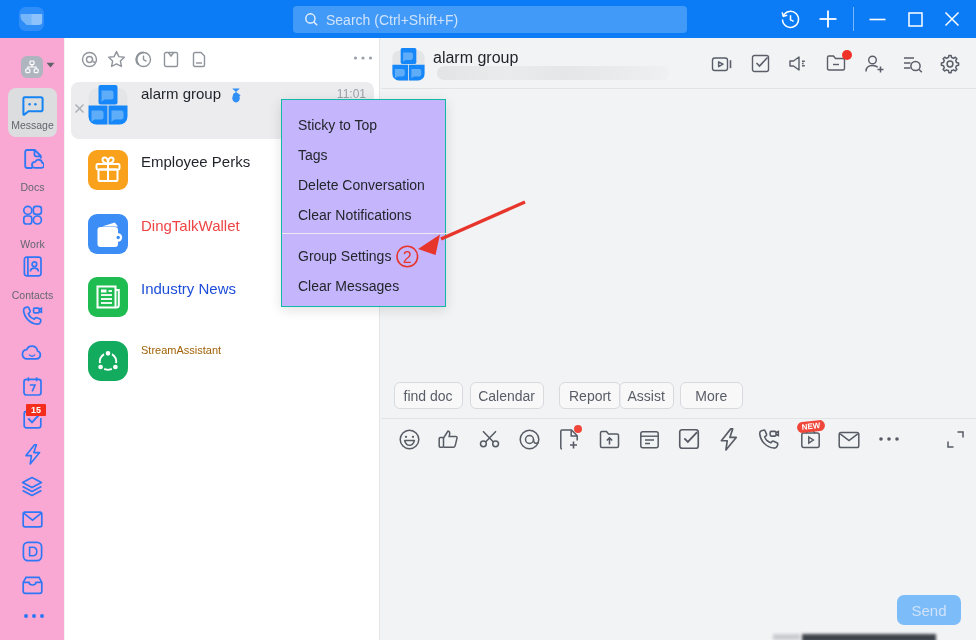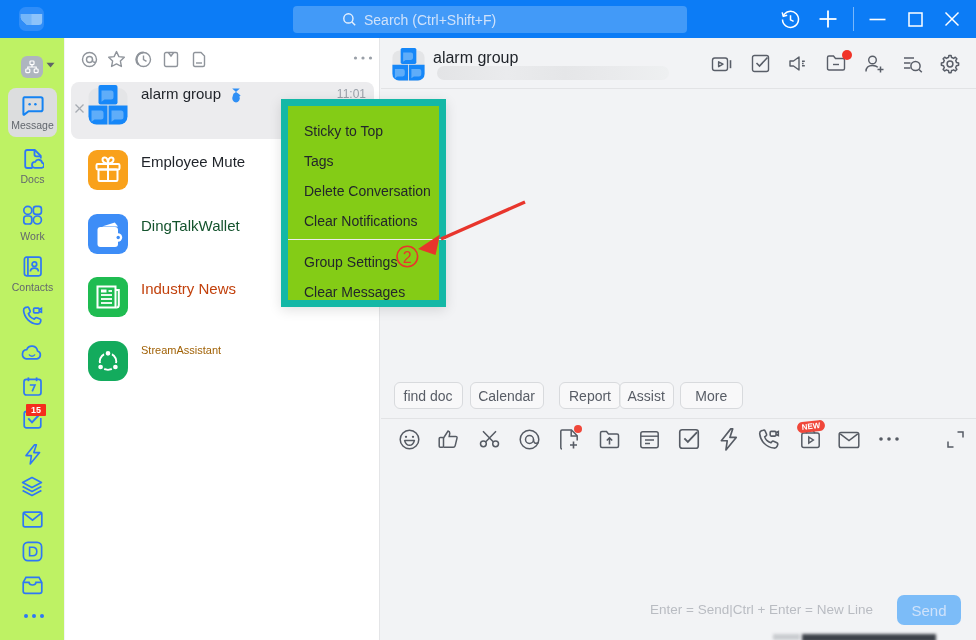--- a/index.html
+++ b/index.html
@@ -2,38 +2,38 @@
 <html><head>
 <meta charset="utf-8">
 <style>
 * { margin:0; padding:0; box-sizing:border-box; }
 html,body { width:976px; height:640px; overflow:hidden; font-family:"Liberation Sans", sans-serif; }
 body { position:relative; background:#f2f3f5; }
 .abs { position:absolute; }
 
 
 #titlebar { position:absolute; left:0; top:0; width:976px; height:38px; background:#0c7cf6; }
-#searchbox { position:absolute; left:293px; top:6px; width:394px; height:27px; background:#429af8; border-radius:4px; display:flex; align-items:center; color:#cfe2fb; font-size:14px;padding-left:38px; }
+#searchbox { position:absolute; left:293px; top:6px; width:394px; height:27px; background:#429af8; border-radius:4px; display:flex; align-items:center; color:#cfe2fb; font-size:14px; }
 #searchbox svg { margin-left:11px; margin-right:7px; }
 .tbicon { position:absolute; top:0; height:38px; display:flex; align-items:center; justify-content:center; color:#fff; }
 
 
-#sidebar { position:absolute; left:0; top:38px; width:64px; height:602px; background:#bef264; }
-.sideitem { position:absolute; left:0; width:65px; display:flex; flex-direction:column; align-items:center; color:#2e77f6; }
+#sidebar { position:absolute; left:0; top:38px; width:64px; height:602px; background:#f9a8d4; }
+.sideitem { position:absolute; left:0; width:65px; display:flex; flex-direction:column; align-items:center; color:#2e77f6;gap:8px; }
 .sidelabel { font-size:10.5px; color:#62676e; margin-top:3px; }
 #msgtile { position:absolute; left:8px; top:50px; width:49px; height:49px; background:#dcddde; border-radius:8px; display:flex; flex-direction:column; align-items:center; justify-content:center; }
 
 
 #listpanel { position:absolute; left:65px; top:38px; width:315px; height:602px; background:#ffffff; border-right:1px solid #e4e5e7; }
 .striprow { position:absolute; top:10px; left:0; width:100%; height:24px; color:#8f949b; }
 .convrow { position:absolute; left:6px; width:303px; height:57px; border-radius:8px; }
 .convtime { position:absolute; right:10px; top:12px; font-size:12px; color:#9aa0a8;text-align:center; }
 
 
-#menu { position:absolute; left:281px; top:99px; width:165px; height:208px; background:#84cc16; box-shadow:0 3px 12px rgba(0,0,0,0.12); border:7px solid #14b8a6; z-index:30; }
+#menu { position:absolute; left:281px; top:99px; width:165px; height:208px; background:#c4b5fd; box-shadow:0 3px 12px rgba(0,0,0,0.12); border:1px solid #14b8a6; z-index:30; }
 .mitem { position:absolute; left:16px; font-size:14px; color:#23262b; }
 
 
 #main { position:absolute; left:381px; top:38px; width:595px; height:602px; background:#f2f3f5; }
 #chathead { position:absolute; left:0; top:0; width:595px; height:51px; border-bottom:1px solid #e2e3e5; }
 .headicon { position:absolute; top:16px; color:#595e68; }
 .chip { position:absolute; top:344px; height:27px; border:1px solid #d8dadd; border-radius:6px; background:rgba(255,255,255,0.45); color:#585d66; font-size:14px; display:flex; align-items:center; justify-content:center; }
 .toolicon { position:absolute; top:390px; color:#565b64; }
 #sendbtn { position:absolute; left:516px; top:557px; width:64px; height:30px; background:#7cbcf8; border-radius:7px; color:#cfe2fa; font-size:15px; display:flex; align-items:center; justify-content:center; }
 #hint { position:absolute; right:103px; top:564px; font-size:13.5px; color:#b9bcc2; }
@@ -248,47 +248,47 @@
 
   <svg class="abs" style="left:23px;top:112px" width="40" height="40" viewBox="0 0 40 40">
     <rect width="40" height="40" rx="9" fill="#f9a11b"></rect>
     <g fill="none" stroke="#fff" stroke-width="2">
       <rect x="8.5" y="14" width="23" height="5.5" rx="1.2"></rect>
       <rect x="10.5" y="19.5" width="19" height="11.5" rx="1.2"></rect>
       <line x1="20" y1="14" x2="20" y2="31"></line>
       <path d="M20 13.5 Q14.5 13 14.5 9.8 Q14.5 7.6 16.8 7.6 Q19.8 7.6 20 13.5 Q20.2 7.6 23.2 7.6 Q25.5 7.6 25.5 9.8 Q25.5 13 20 13.5 Z"></path>
     </g>
   </svg>
-  <div class="abs" style="left:76px;top:115px;font-size:15px;color:#1f2329">Employee Mute</div>
+  <div class="abs" style="left:76px;top:115px;font-size:15px;color:#1f2329">Employee Perks</div>
 
   <svg class="abs" style="left:23px;top:176px" width="40" height="40" viewBox="0 0 40 40">
     <rect width="40" height="40" rx="9" fill="#3d8df7"></rect>
     <path d="M14 12.5 L26.8 8.6 L30 12.5 Z" fill="#fff"></path>
     <rect x="9.5" y="13" width="20.5" height="20" rx="3" fill="#fff"></rect>
     <circle cx="30" cy="23.5" r="4.2" fill="#fff"></circle>
     <circle cx="30.2" cy="23.5" r="1.7" fill="#3d8df7"></circle>
   </svg>
-  <div class="abs" style="left:76px;top:179px;font-size:15px;color:#14532d">DingTalkWallet</div>
+  <div class="abs" style="left:76px;top:179px;font-size:15px;color:#ef4444">DingTalkWallet</div>
 
   <svg class="abs" style="left:23px;top:239px" width="40" height="40" viewBox="0 0 40 40">
     <rect width="40" height="40" rx="9" fill="#1fbc51"></rect>
     <g fill="none" stroke="#fff" stroke-width="2">
       <path d="M9.5 9.5 H27.5 V30.5 H9.5 Z"></path>
       <path d="M27.5 13 H30.8 V28 Q30.8 30.5 28.3 30.5"></path>
     </g>
     <g stroke="#fff" stroke-width="1.8">
       <line x1="13" y1="14" x2="18" y2="14"></line>
         <line x1="20.5" y1="14" x2="24" y2="14"></line>
       <line x1="13" y1="18" x2="24" y2="18"></line>
         <line x1="13" y1="22" x2="24" y2="22"></line>
         <line x1="13" y1="26" x2="24" y2="26"></line>
     </g>
     <rect x="13" y="12.5" width="5.5" height="3" fill="#fff"></rect>
   </svg>
-  <div class="abs" style="left:76px;top:242px;font-size:15px;color:#c2410c">Industry News</div>
+  <div class="abs" style="left:76px;top:242px;font-size:15px;color:#1d4ed8">Industry News</div>
 
   <svg class="abs" style="left:23px;top:303px" width="40" height="40" viewBox="0 0 40 40">
     <rect width="40" height="40" rx="13" fill="#13ab5d"></rect>
     <circle cx="20" cy="20.6" r="8.3" fill="none" stroke="#fff" stroke-width="1.9"></circle>
     <circle cx="20" cy="12.3" r="3.2" fill="#fff" stroke="#13ab5d" stroke-width="1.7"></circle>
     <circle cx="12.6" cy="26" r="3.2" fill="#fff" stroke="#13ab5d" stroke-width="1.7"></circle>
     <circle cx="27.4" cy="26" r="3.2" fill="#fff" stroke="#13ab5d" stroke-width="1.7"></circle>
   </svg>
   <div class="abs" style="left:76px;top:306px;font-size:11px;color:#a16207">StreamAssistant</div>
 </div>
@@ -410,21 +410,20 @@
   <svg class="abs" style="left:497px;top:398px" width="22" height="6" viewBox="0 0 22 6">
       <circle cx="3" cy="3" r="1.8" fill="#565b64"></circle>
       <circle cx="11" cy="3" r="1.8" fill="#565b64"></circle>
       <circle cx="19" cy="3" r="1.8" fill="#565b64"></circle>
     </svg>
   <svg class="toolicon" style="left:565px;top:392px" width="19" height="19" viewBox="0 0 19 19" fill="none" stroke="#565b64" stroke-width="1.5">
     <path d="M11.5 2 H17 V7.5 M7.5 17 H2 V11.5"></path>
     <path d="M16.8 2.2 L11.8 7.2 M2.2 16.8 L7.2 11.8" stroke-width="0"></path>
   </svg>
 
-  <div id="hint">Enter = Send|Ctrl + Enter = New Line</div>
   <div id="sendbtn">Send</div>
 
   <div class="abs" style="left:392px;top:596px;width:27px;height:6px;background:#c9ccd0;filter:blur(1.5px)"></div>
   <div class="abs" style="left:421px;top:596px;width:134px;height:8px;background:#3e424a;filter:blur(1.4px)"></div>
 </div>
 <div id="menu">
   <div class="mitem" style="top:17px">Sticky to Top</div>
   <div class="mitem" style="top:47px">Tags</div>
   <div class="mitem" style="top:77px">Delete Conversation</div>
   <div class="mitem" style="top:107px">Clear Notifications</div>

